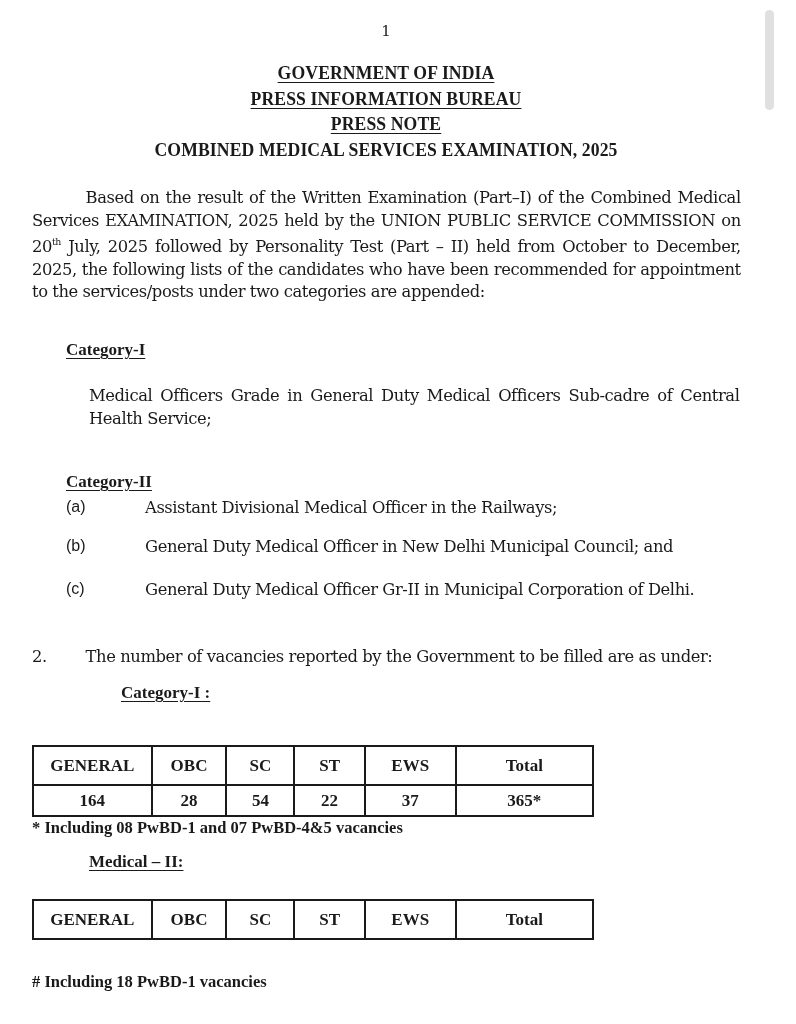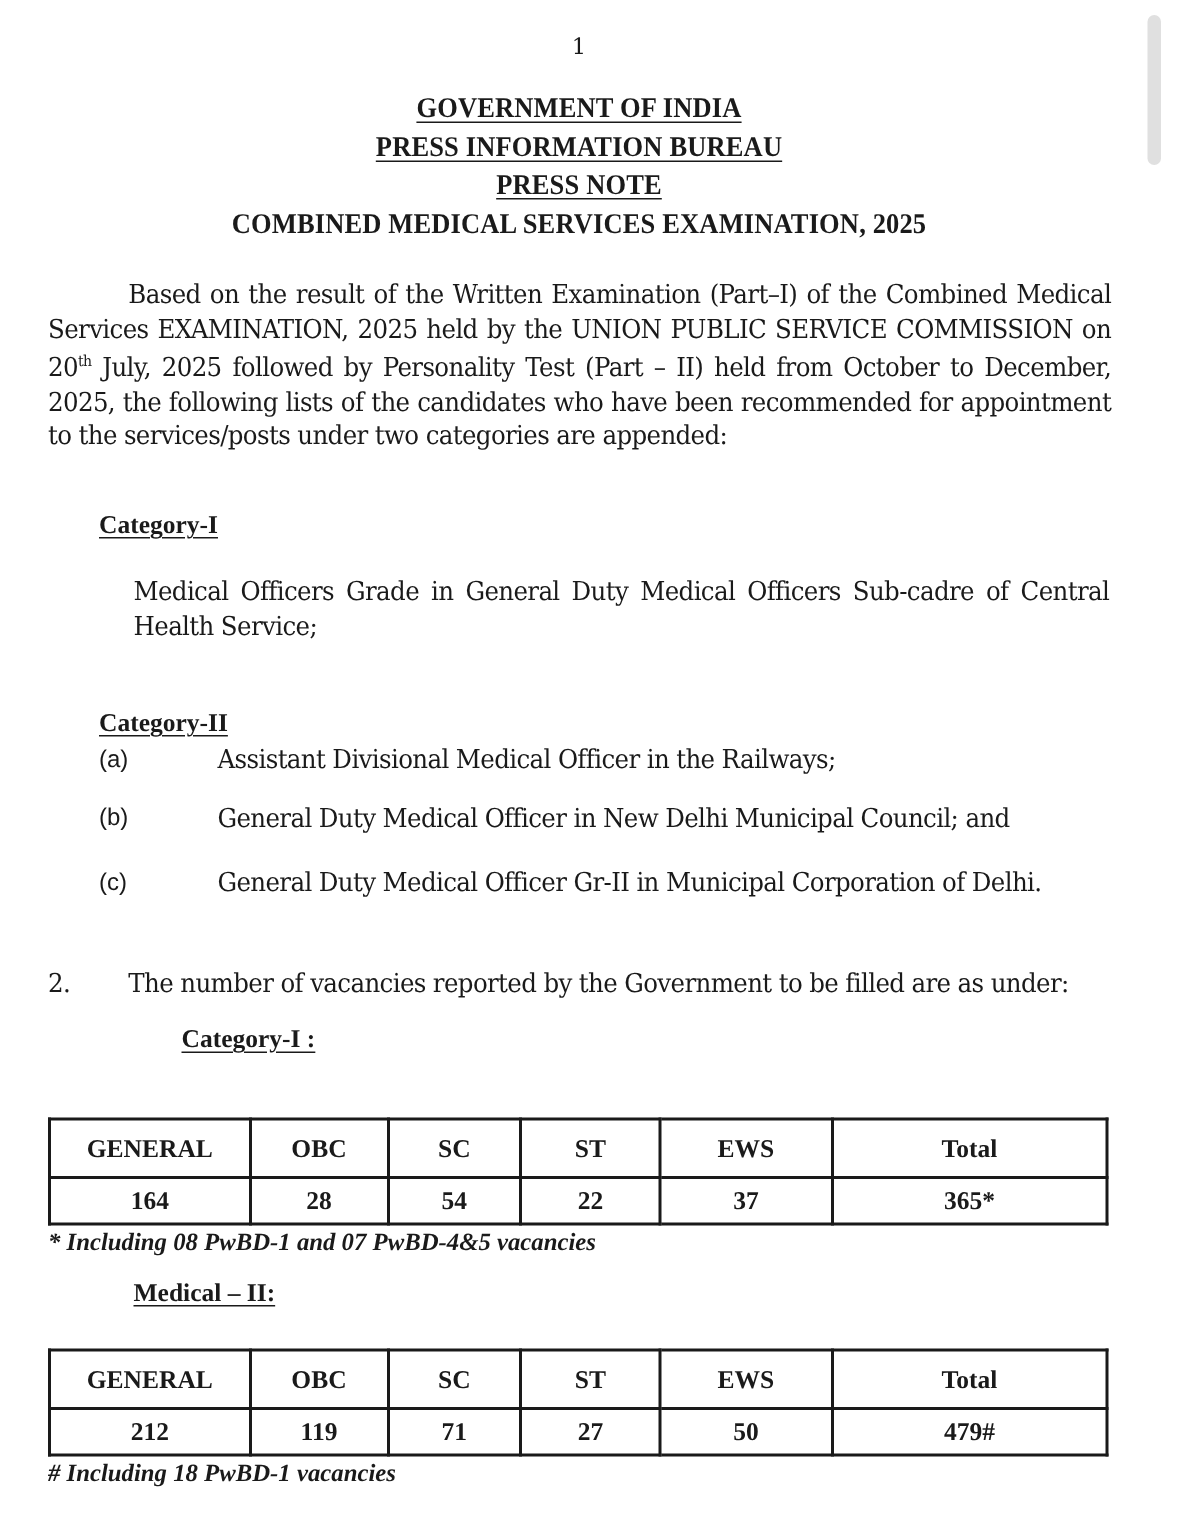--- a/index.html
+++ b/index.html
@@ -41,32 +41,32 @@
     position: absolute; left: 79px; width: 630px; text-align: justify;
     font-family: "DejaVu Serif", serif; letter-spacing: -0.45px;
     transform-origin: left top; transform: scaleX(0.94);
     width: 634px;
   }
   .cat1-desc {
     position: absolute; left: 89px; width: 692px; font-size: 17.4px; line-height: 22.6px;
     text-align: justify; letter-spacing: -0.45px; transform-origin: left top; transform: scaleX(0.94);
   }
   table.vac {
-    position: absolute; left: 32px; width: 707px; border-collapse: collapse;
+    position: absolute; left: 32px; width: 562px; border-collapse: collapse;
     font-family: "Liberation Serif", serif;
   }
   table.vac td, table.vac th {
     border: 2px solid #1a1a1a; text-align: center; font-size: 17px; font-weight: bold;
     padding: 0;
   }
   table.vac th { height: 37px; }
   table.vac td { height: 29px; }
   .footnote {
     position: absolute; left: 32px; font-family: "Liberation Serif", serif;
-    font-weight: bold; font-style: italic; font-size: 16.5px;
+    font-weight: bold; font-size: 16.5px;
   }
 </style>
 </head>
 <body>
 
 <div class="scrollbar"></div>
 
 <div class="page-number">1</div>
 
 <div class="heading u" style="top:62px;"><span>GOVERNMENT OF INDIA</span></div>
@@ -141,23 +141,15 @@
     </colgroup>
   <tbody>
       <tr>
     <th>GENERAL</th>
     <th>OBC</th>
     <th>SC</th>
     <th>ST</th>
     <th>EWS</th>
     <th>Total</th>
   </tr>
-  <tr>
-    <td>212</td>
-    <td>119</td>
-    <td>71</td>
-    <td>27</td>
-    <td>50</td>
-    <td>479#</td>
-  </tr>
 </tbody>
   </table>
 <div class="footnote" style="top:972px;"># Including 18 PwBD-1 vacancies</div>
 
 </body></html>

